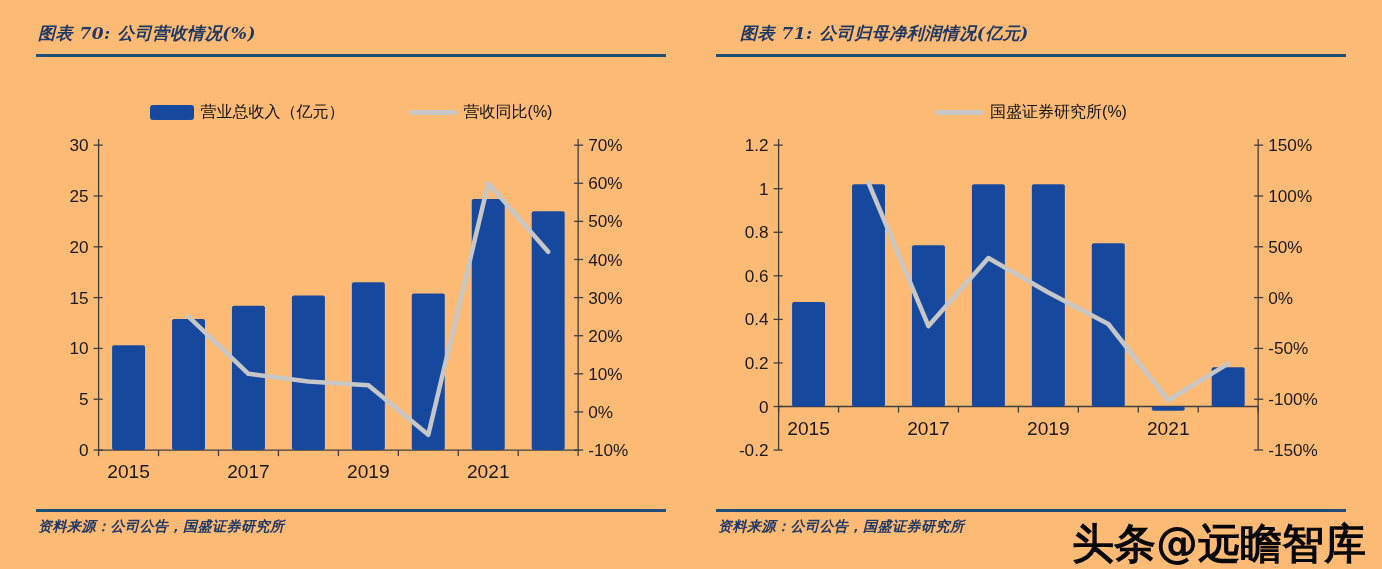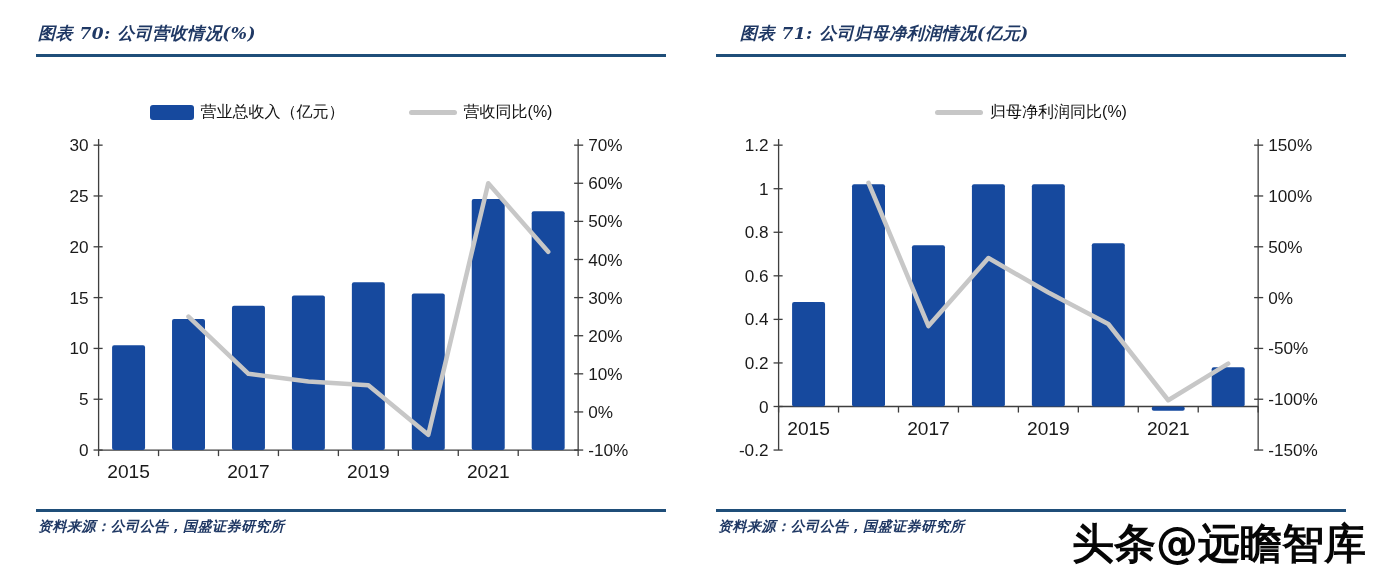--- a/index.html
+++ b/index.html
@@ -1,18 +1,18 @@
 <!DOCTYPE html>
 <html><head>
 <meta charset="utf-8">
 <style>
   html,body { margin:0; padding:0; background:#e8e8e8; }
   .page {
     position:relative; width:1382px; height:569px; margin:0 auto;
-    background:#ffffff; overflow:hidden; box-sizing:border-box;
+    background:#fdba74; overflow:hidden; box-sizing:border-box;
     padding:16px 36px 0 36px;
     font-family:"Liberation Sans", sans-serif;
   }
   .panels { display:flex; gap:50px; }
   .panel { flex:1; min-width:0; }
   .panel-title {
     font-family:"DejaVu Serif", serif; font-style:italic; font-weight:700;
     font-size:17px; margin:6px 0 9px 2px; letter-spacing:0.5px;
   }
   .title-rule, .bottom-rule { height:3px; }
@@ -119,21 +119,21 @@
       <p class="source" style="color: rgb(31, 56, 100);">资料来源：公司公告，国盛证券研究所</p>
     </section>
 
     <section class="panel">
       <h3 class="panel-title" style="color: rgb(31, 56, 100); margin-left: 24px;">图表 71:  公司归母净利润情况(亿元)</h3>
       <div class="title-rule" style="background: rgb(31, 78, 121);"></div>
       <div>
           <div class="legend" style="color: rgb(17, 17, 17);">
             <span class="legend-item">
               <span class="swatch-line" style="background: rgb(199, 199, 199);"></span>
-              <span>归母净利润同比(%)</span>
+              <span>国盛证券研究所(%)</span>
             </span>
           </div>
           <svg viewBox="0 0 624 376" class="chart">
             <line x1="62" y1="10" x2="62" y2="318" stroke="#3f3f3f" stroke-width="1.3"></line>
             <line x1="537" y1="10" x2="537" y2="318" stroke="#3f3f3f" stroke-width="1.3"></line>
             <line x1="62" y1="274.8571428571429" x2="537" y2="274.8571428571429" stroke="#3f3f3f" stroke-width="1.3"></line>
             <line x1="62" y1="274.8571428571429" x2="62" y2="280.8571428571429" stroke="#3f3f3f" stroke-width="1.3"></line>
             <line x1="121.375" y1="274.8571428571429" x2="121.375" y2="280.8571428571429" stroke="#3f3f3f" stroke-width="1.3"></line>
             <line x1="180.75" y1="274.8571428571429" x2="180.75" y2="280.8571428571429" stroke="#3f3f3f" stroke-width="1.3"></line>
             <line x1="240.125" y1="274.8571428571429" x2="240.125" y2="280.8571428571429" stroke="#3f3f3f" stroke-width="1.3"></line>

